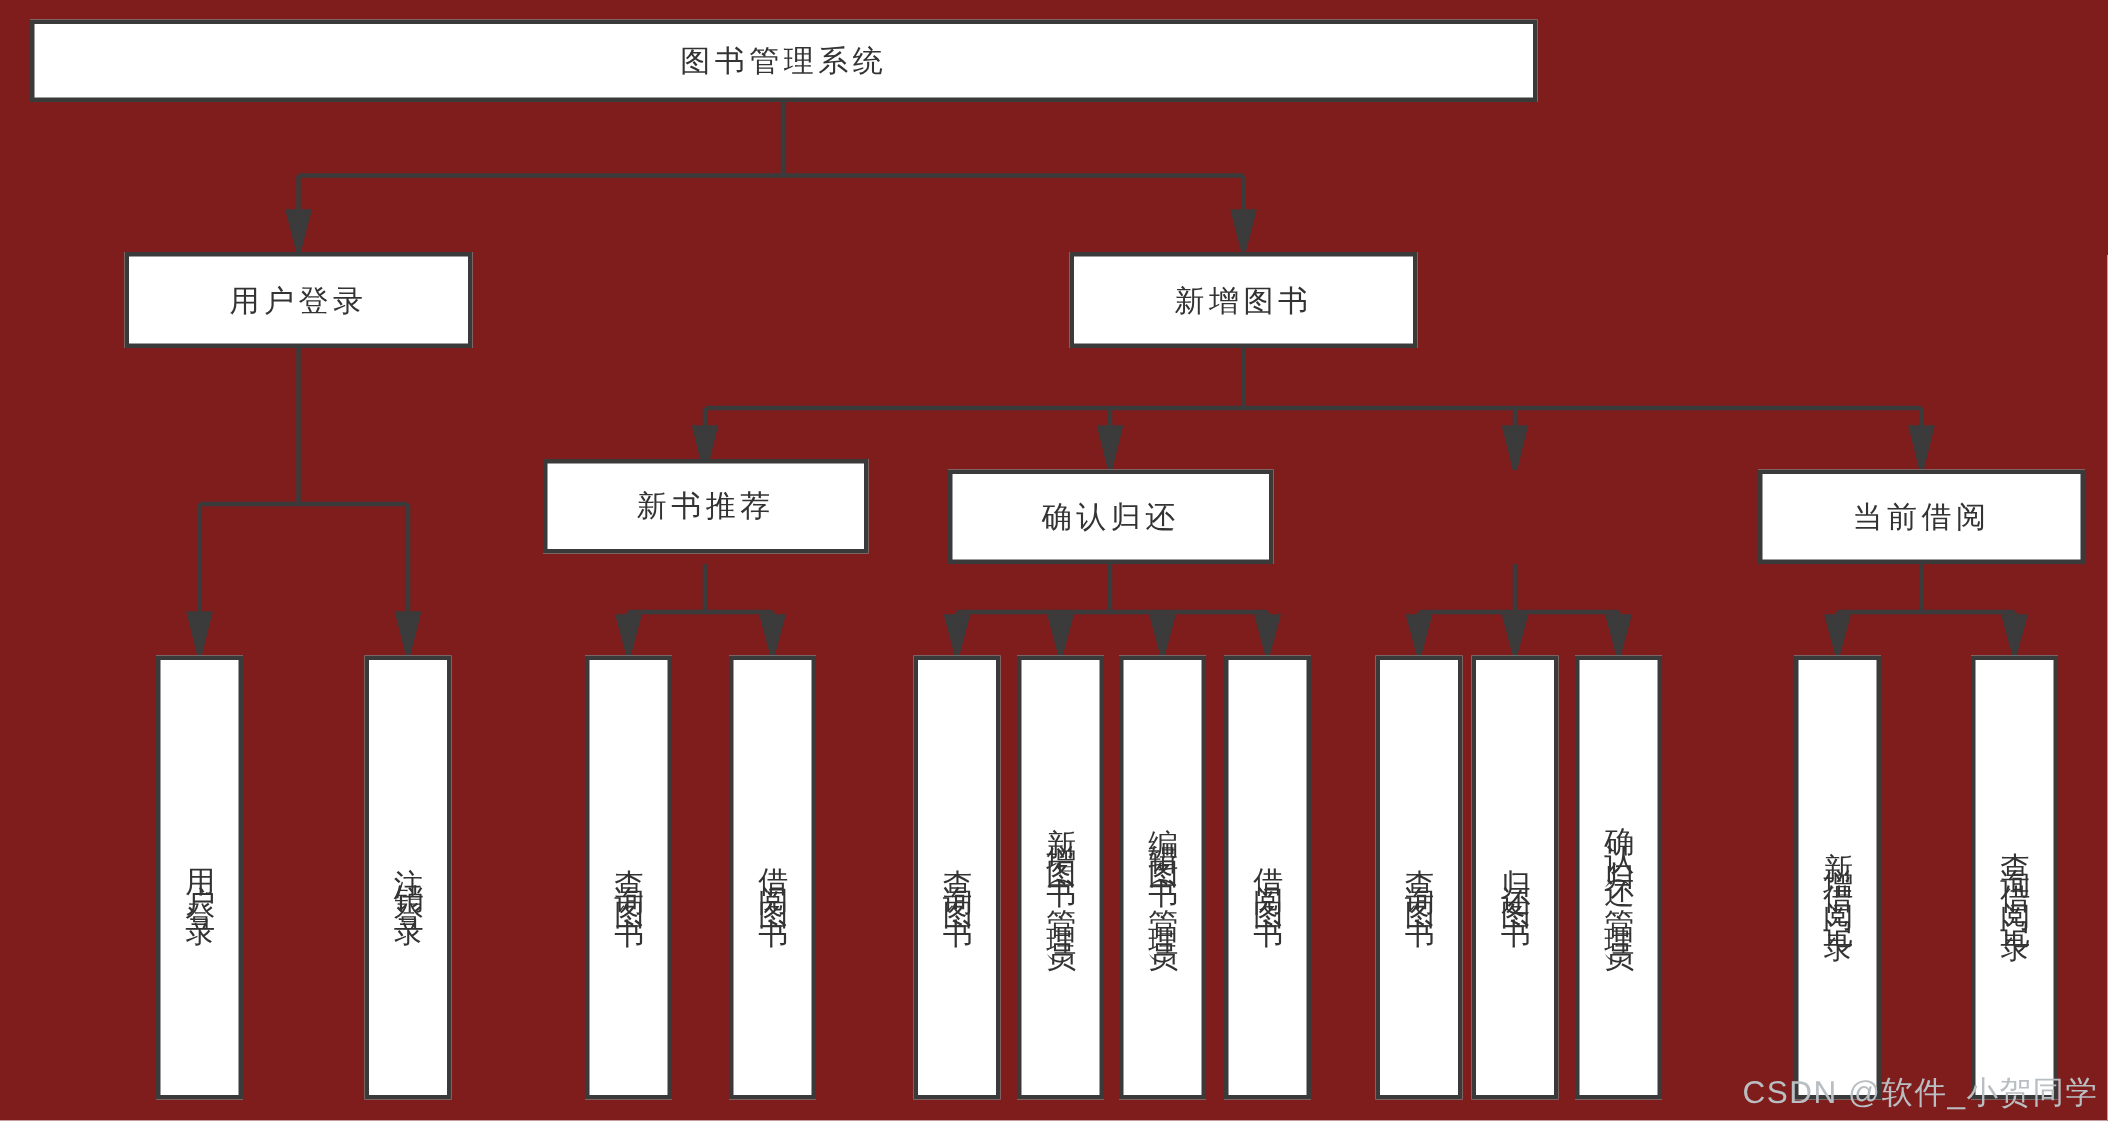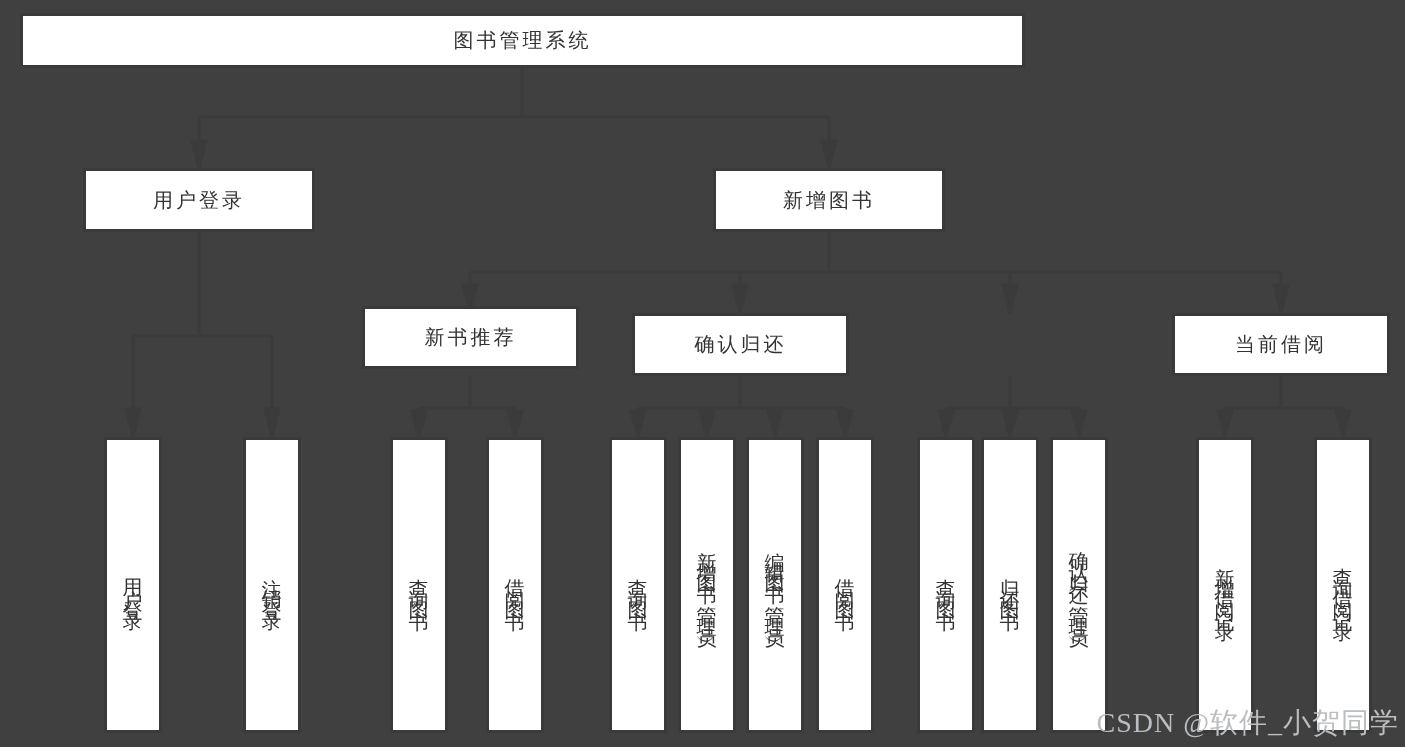--- a/index.html
+++ b/index.html
@@ -1,32 +1,32 @@
 <!DOCTYPE html>
 <html><head>
 <meta charset="utf-8">
 <style>
   html,body{margin:0;padding:0;background:#fff;}
   .canvas{
-    position:relative;width:1405px;height:747px;background:#404040;
-    font-family:Liberation Serif, serif;color:#333333;overflow:hidden;
+    position:relative;width:1405px;height:747px;background:#7f1d1d;
+    font-family:Liberation Sans, sans-serif;color:#333333;overflow:hidden;
   }
   svg.wires{position:absolute;left:0;top:0;width:1405px;height:747px;}
   .hbox,.vbox{
     position:absolute;box-sizing:border-box;border:3px solid #3a3a3a;background:#ffffff;
     display:flex;align-items:center;justify-content:center;
   }
   .hbox span{font-size:20px;letter-spacing:3px;white-space:nowrap;color:#333;}
   .vbox{top:437px;width:58px;height:296px;}
   .vbox span{
     writing-mode:vertical-rl;text-orientation:mixed;
     font-size:20px;letter-spacing:11px;line-height:1;color:#333;
   }
   .watermark{
-    position:absolute;right:6px;bottom:5px;font-size:28px;letter-spacing:1px;
+    position:absolute;right:6px;bottom:5px;font-size:21px;letter-spacing:1px;
     color:#b9bec2;z-index:10;white-space:nowrap;
   }
 </style>
 </head>
 <body>
 
 <div class="canvas">
 
   <svg class="wires" viewBox="0 0 1405 747">
 

